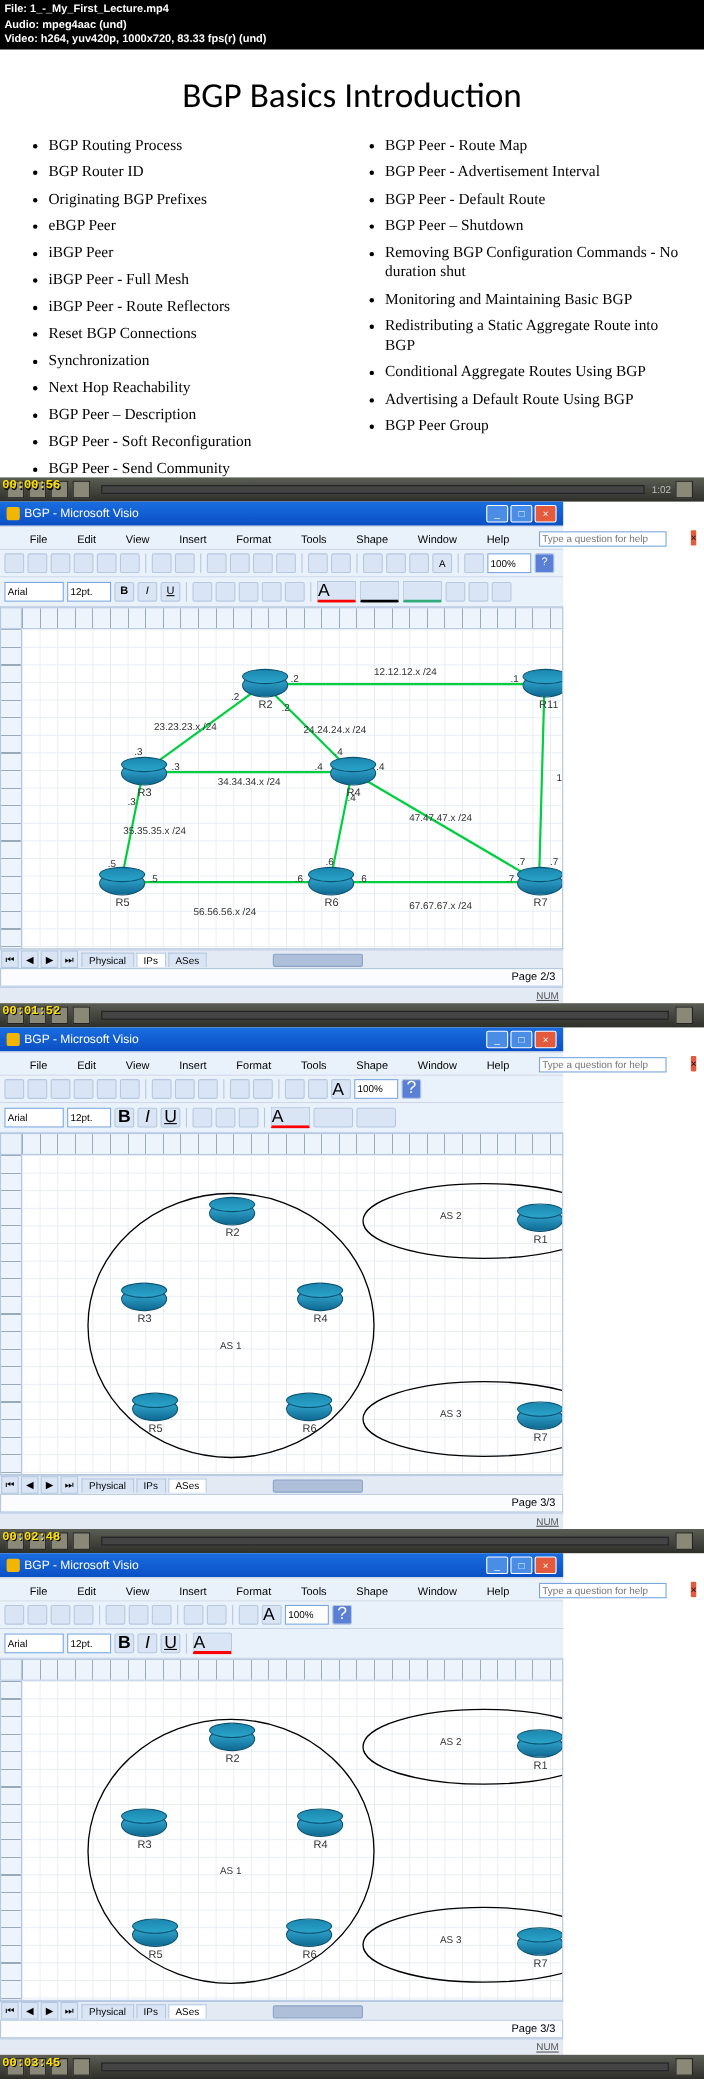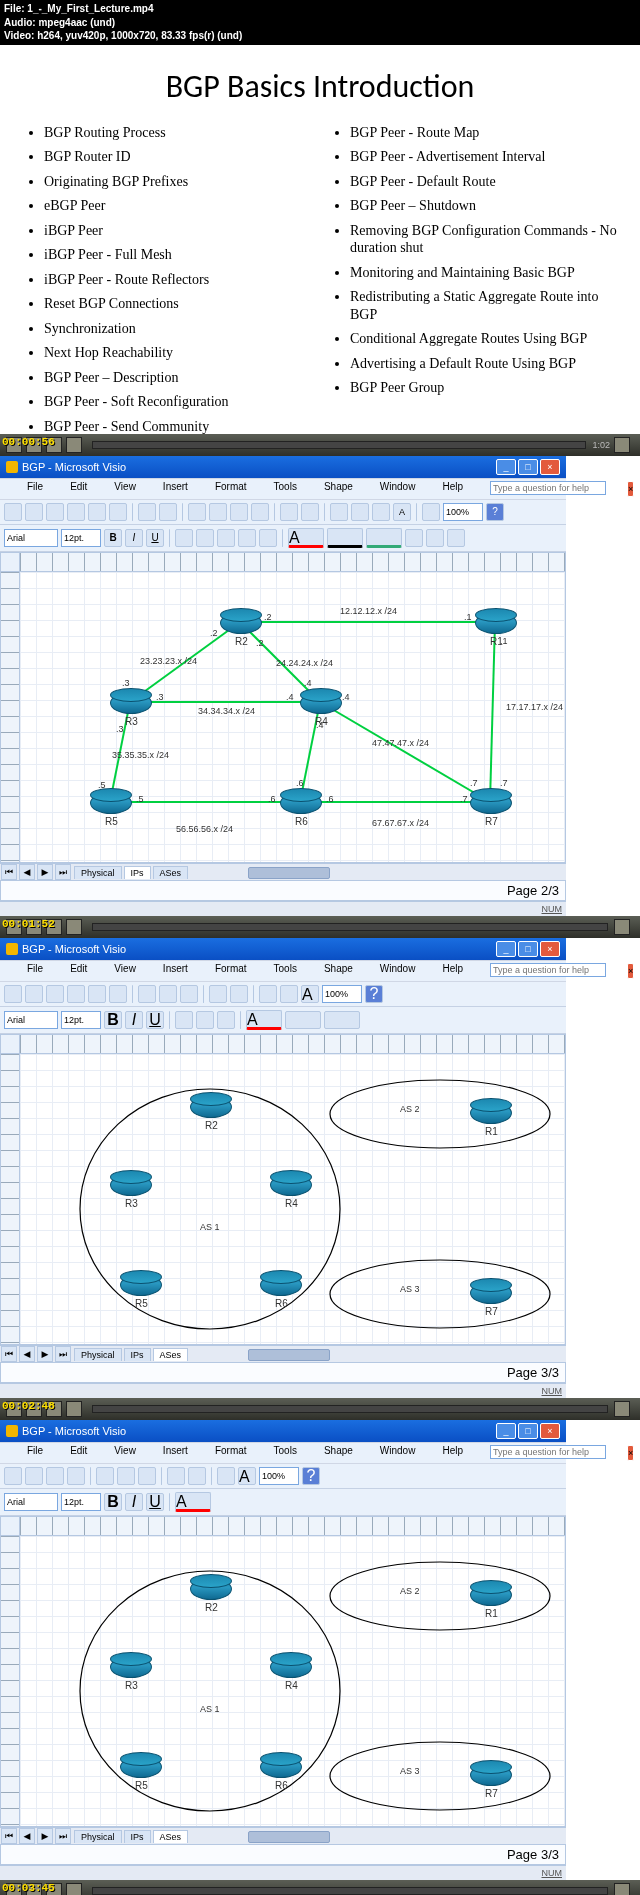--- a/index.html
+++ b/index.html
@@ -9,26 +9,26 @@
   .columns { display:flex; gap:8px; }
   .col { flex:1; }
   .col ul { margin:0; padding-left:26px; }
   .col li { font-size:14px; font-family: Liberation Serif, serif; margin-bottom:7px; line-height:1.25; }
   .player { background:linear-gradient(#5b5e55,#2e2f29); height:22px; position:relative; display:flex; align-items:center; padding:0 6px; }
   .ts { position:absolute; left:2px; top:2px; color:#ffe000; font-size:11px; font-weight:bold; text-shadow:1px 1px 0 #000; font-family:"Courier New",monospace; z-index:5; }
   .pbtn { width:14px; height:14px; background:#8a8978; border:1px solid #222; margin-right:4px; display:inline-block; }
   .player .track { flex:1; height:6px; background:#444; margin:0 6px; border:1px solid #222; }
   .player .time { color:#bbb; font-size:9px; margin-right:4px; }
 
-  .visio-frame { width:566px; position:relative; }
+  .visio-frame { width:512px; position:relative; }
   .titlebar { background:linear-gradient(#1a6ee0,#0a4fc4); color:#fff; font-size:11px; padding:3px 6px; display:flex; align-items:center; }
   .titlebar .t-text { flex:1; }
   .win-btn { width:18px; height:14px; margin-left:2px; font-size:9px; text-align:center; line-height:14px; border:1px solid #fff; border-radius:2px; }
   .win-min { background:#4a8de6;} .win-max{background:#4a8de6;} .win-close{background:#e35a3c;}
-  .menubar { background:#e9f1fb; border-top:1px solid #d0d7e5; border-bottom:1px solid #d0d7e5; padding:2px 4px; font-size:10px; display:flex; align-items:flex-start;gap:17px; }
+  .menubar { background:#e9f1fb; border-top:1px solid #d0d7e5; border-bottom:1px solid #d0d7e5; padding:2px 4px; font-size:10px; display:flex; align-items:flex-end;gap:17px; }
   .menubar .mi { margin-right:10px; }
   .menubar .help-box { margin-left:auto; }
   .help-box input { font-size:9px; width:110px; border:1px solid #7aa7e0; padding:1px 2px; color:#999; }
   .toolbar { background:#e9f1fb; border-bottom:1px solid #c5d1e4; padding:3px 4px; display:flex; align-items:center; gap:3px; flex-wrap:nowrap; overflow:hidden; }
   .tb { width:16px; height:16px; background:#d9e5f5; border:1px solid #b5c8e2; border-radius:2px; flex-shrink:0; }
   .tb.sep { width:1px; background:#b5c8e2; border:none; height:18px; margin:0 2px; }
   .tb.wide { width:34px; }
   .fontname { width:48px; height:16px; background:#fff; border:1px solid #7aa7e0; font-size:9px; padding:0 2px; line-height:16px; flex-shrink:0; }
   .zoom { width:34px; }
   .canvas-wrap { display:flex; background:#d4dbe7; }
@@ -40,21 +40,21 @@
   .canvas { flex:1; background:#fff; position:relative; border:1px solid #b5c8e2; border-left:none; border-top:none;
     background-image:
       linear-gradient(#e8edf5 1px, transparent 1px),
       linear-gradient(90deg,#e8edf5 1px, transparent 1px);
     background-size:16px 16px; overflow:hidden; }
   .tabs-row { display:flex; align-items:center; background:#e4eaf4; border-top:1px solid #b5c8e2; height:16px; font-size:9px; }
   .tab-nav { width:14px; height:14px; text-align:center; line-height:14px; background:#d9e5f5; border:1px solid #b5c8e2; margin:0 1px; }
   .sheet-tab { padding:1px 6px; background:#fff; border:1px solid #b5c8e2; border-bottom:none; margin-left:2px; }
   .sheet-tab.inactive { background:#d9e5f5; }
   .spacer { flex:1; }
-  .page-ind { background:#fafcff; border:1px solid #b5c8e2; font-size:13px; padding:2px 6px; text-align:right; }
+  .page-ind { background:#fafcff; border:1px solid #b5c8e2; font-size:10px; padding:2px 6px; text-align:right; }
   .status { background:#e4eaf4; border-top:1px solid #b5c8e2; font-size:9px; padding:2px 4px; text-align:right; color:#555;text-decoration:underline; }
   .scroll-h { height:14px; background:#e4eaf4; position:relative; }
   .scroll-h .thumb { position:absolute; left:60px; width:80px; top:2px; height:10px; background:#aebfd9; border:1px solid #8aa3c8; border-radius:2px; }
 
   .router { width:40px; height:20px; position:absolute; }
   .router .body { width:40px; height:20px; border-radius:50%/50%; background:linear-gradient(#0f6a92,#2a99c2 40%,#0f6a92); border:1px solid #0a5270; }
   .router .top { position:absolute; top:-4px; left:0; width:40px; height:12px; border-radius:50%; background:linear-gradient(#1c88b0,#2aa3c9); border:1px solid #0a5270; }
   .rlabel { position:absolute; font-size:10px; color:#333; }
   .net-label { position:absolute; font-size:9px; color:#333; white-space:nowrap; }
   .green-line { stroke:#00d040; stroke-width:2; fill:none; }

